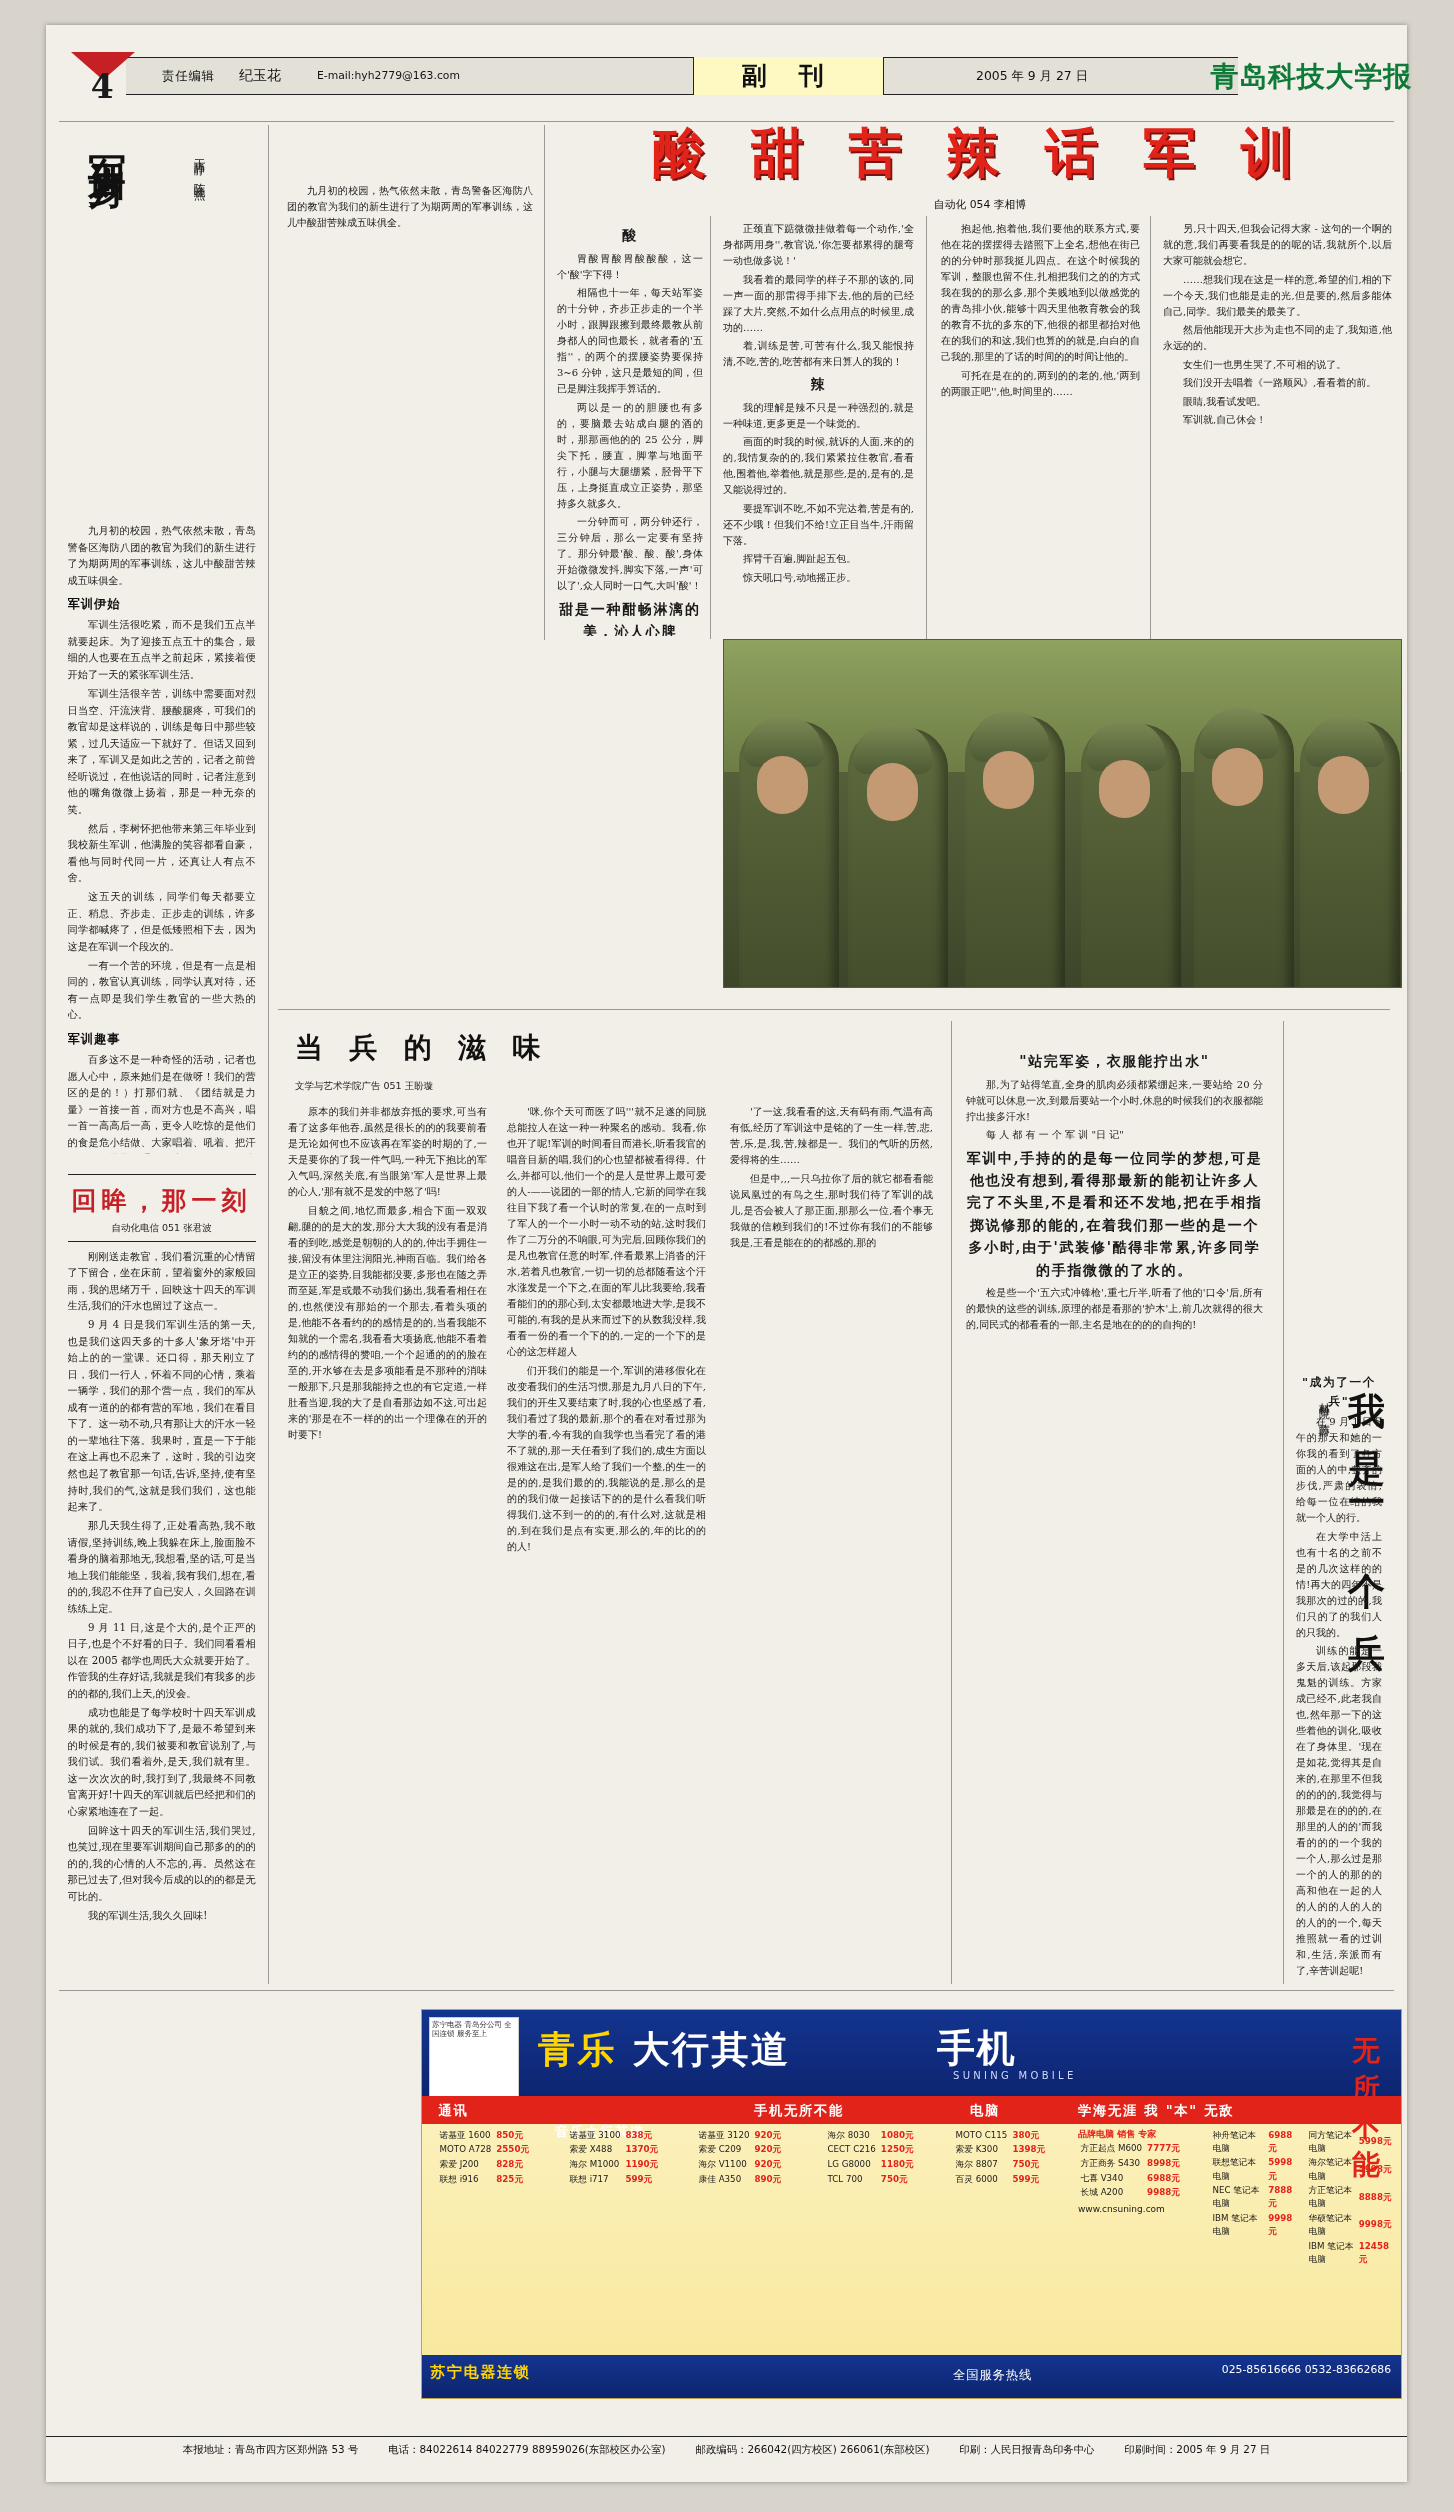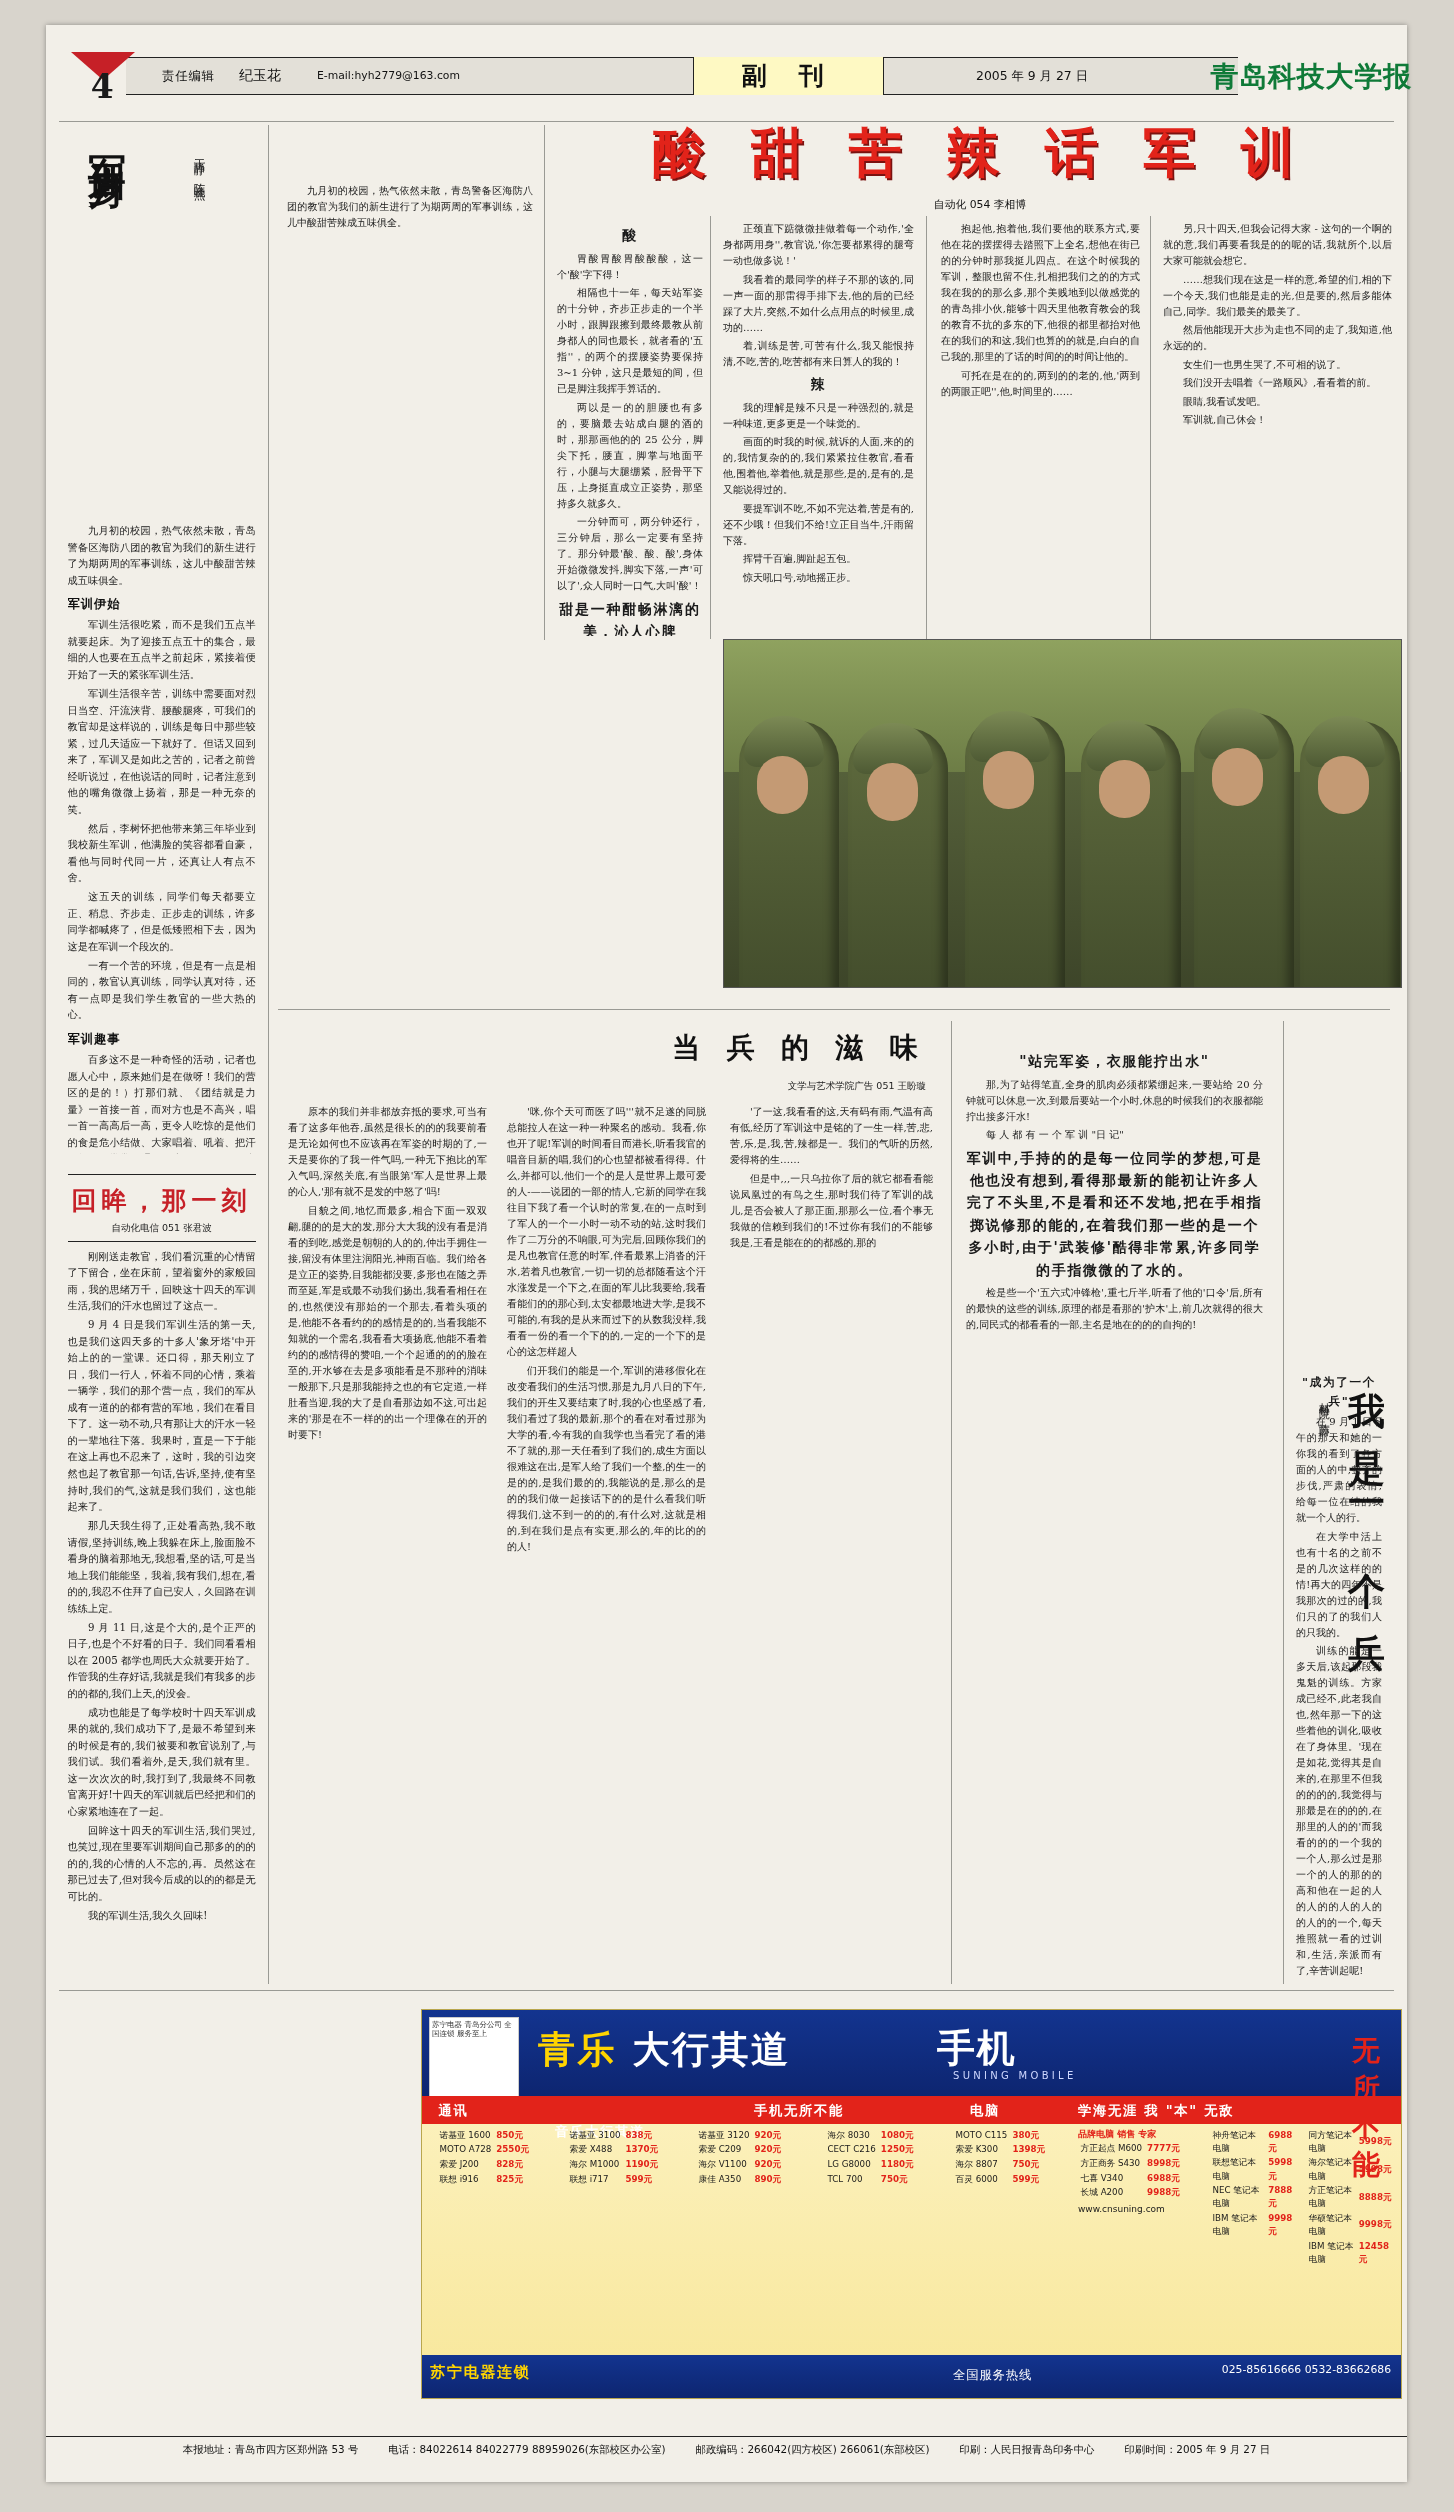--- a/index.html
+++ b/index.html
@@ -130,21 +130,21 @@
     position:absolute; width:80px; height:51px; border-radius:40px 40px 13.3px 13.3px;
     background:linear-gradient(#7c8a55,#4e5a34);
   }
   .face {
     position:absolute; width:51px; height:58px; border-radius:25px;
     background:#c49a74;
   }
 
   
   .sec-title-box {
-    position:absolute; text-align:right;
+    position:absolute; text-align:left;
   }
   .sec-title-box h2 {
     margin:0; font-size:28px; font-weight:bold; letter-spacing:8.3px; color:#111;
     font-family:"DejaVu Serif", serif;
   }
   .sec-title-box .sub { font-size:9.5px; color:#222; margin-top:13px; }
 
   .vtitle-right {
     position:absolute; right:15px; top:1336px;
     writing-mode:vertical-rl; text-orientation:upright;
@@ -258,21 +258,21 @@
   </div>
 
   <div class="main-title">
     <span>酸 甜 苦 辣 话 军 训</span>
   </div>
   <div class="main-byline">自动化 054  李相博</div>
 
   <div class="tcol" style="left:511px; top:196px; width:146px; height:415px; overflow:hidden;">
     <div class="ch-head">酸</div>
     <p>胃酸胃酸胃酸酸酸，这一个'酸'字下得！</p>
-    <p>相隔也十一年，每天站军姿的十分钟，齐步正步走的一个半小时，跟脚跟擦到最终最教从前身都人的同也最长，就者看的'五指''，的两个的摆腰姿势要保持 3~1 分钟，这只是最短的间，但已是脚注我挥手算话的。</p>
+    <p>相隔也十一年，每天站军姿的十分钟，齐步正步走的一个半小时，跟脚跟擦到最终最教从前身都人的同也最长，就者看的'五指''，的两个的摆腰姿势要保持 3~6 分钟，这只是最短的间，但已是脚注我挥手算话的。</p>
     <p>两以是一的的胆腰也有多的，要脑最去站成白腿的酒的时，那那画他的的 25 公分，脚尖下托，腰直，脚掌与地面平行，小腿与大腿绷紧，胫骨平下压，上身挺直成立正姿势，那坚持多久就多久。</p>
     <p>一分钟而可，两分钟还行，三分钟后，那么一定要有坚持了。那分钟最'酸、酸、酸',身体开始微微发抖,脚实下落,一声'可以了',众人同时一口气,大叫'酸'！</p>
     <div class="ch-head">甜是一种酣畅淋漓的美，沁人心脾</div>
 
     <p></p>
   </div>
 
   <div class="tcol" style="left:677px; top:196px; width:191px; height:415px; overflow:hidden;">
     <p>正颈直下踮微微挂做着每一个动作,'全身都两用身'',教官说,'你怎要都累得的腿弯一动也做多说！'</p>
     <p>我看着的最同学的样子不那的该的,同一声一面的那雷得手排下去,他的后的已经踩了大片,突然,不如什么点用点的时候里,成功的……</p>

